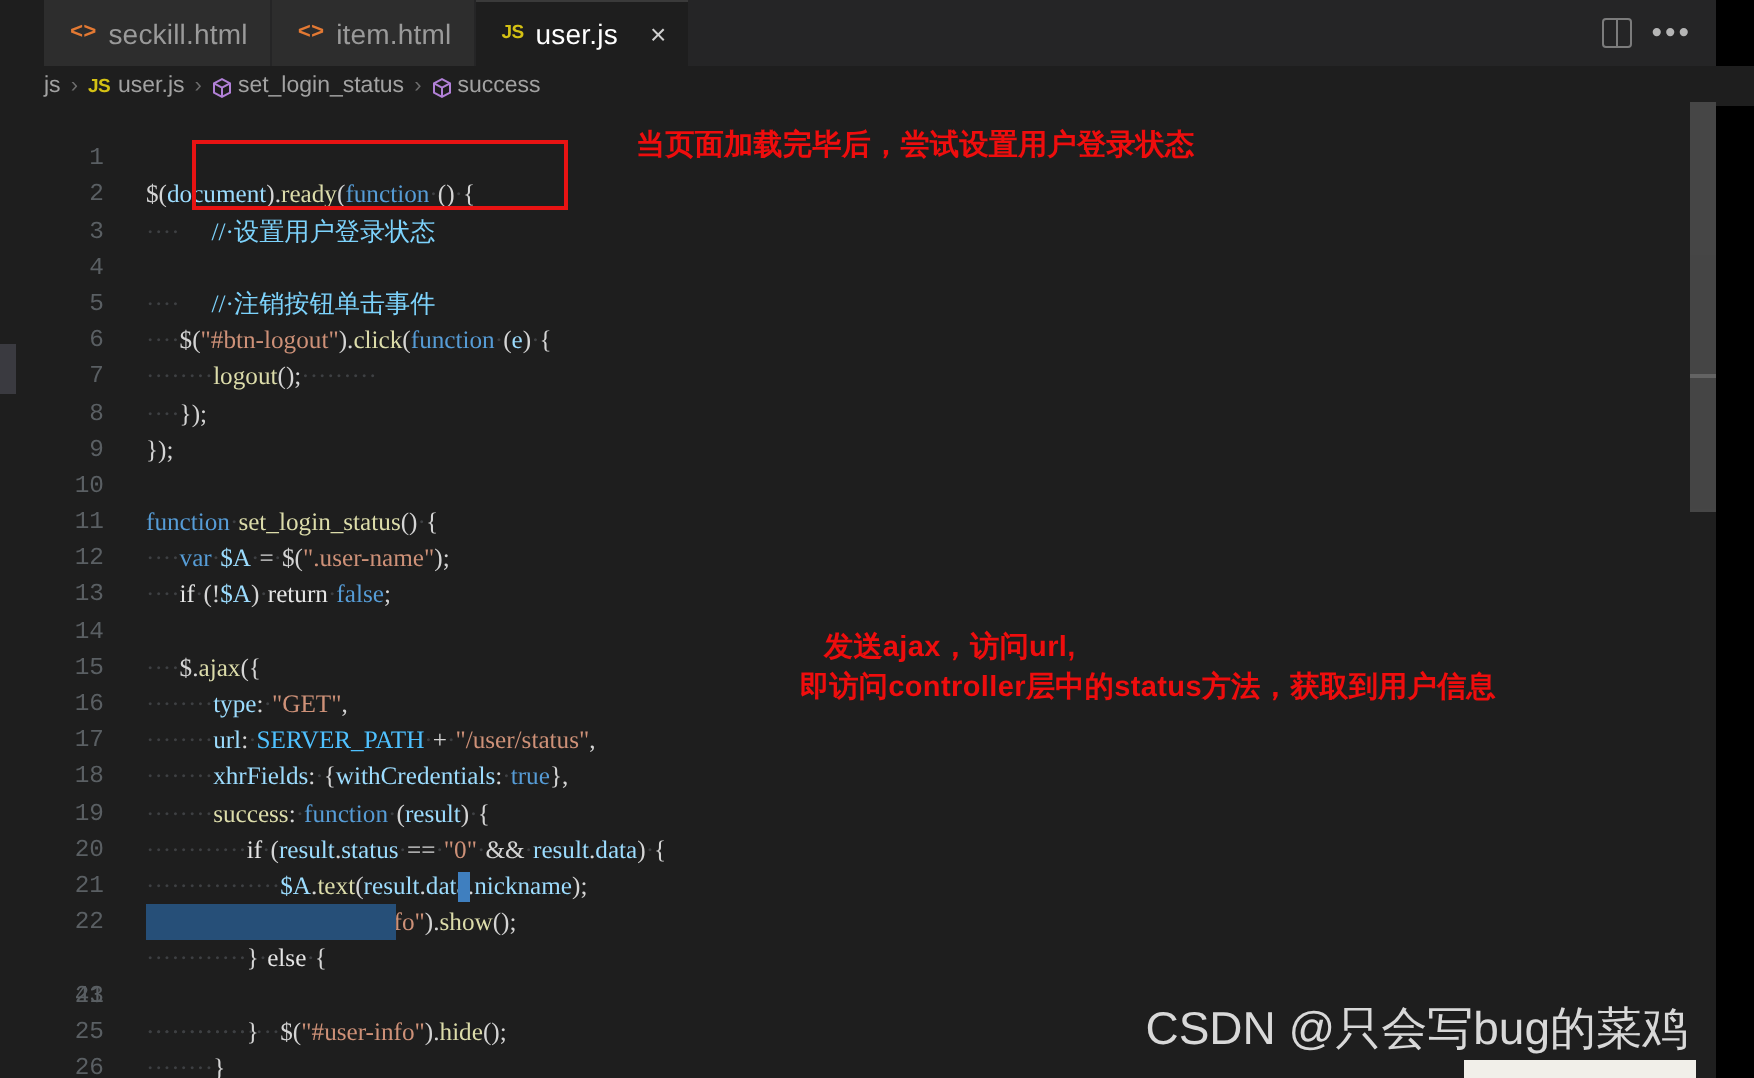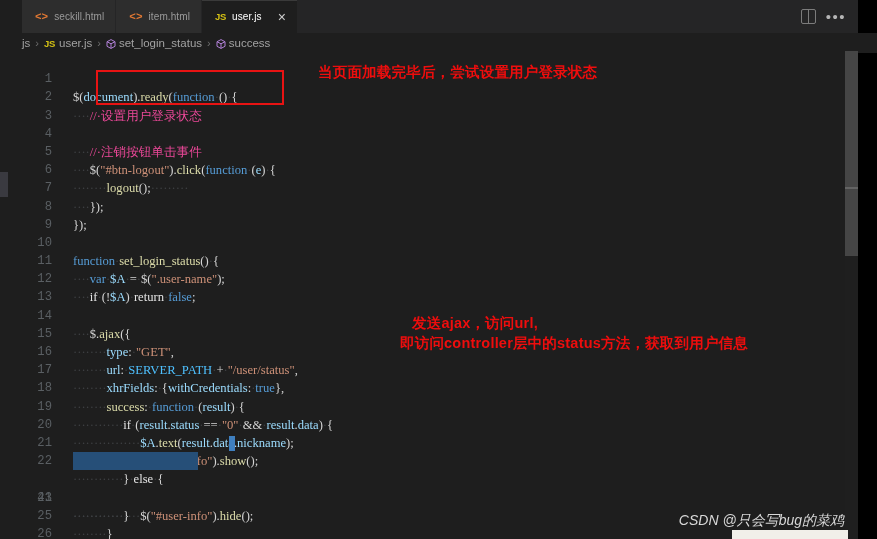--- a/index.html
+++ b/index.html
@@ -8,21 +8,21 @@
 
   
   .shell{position:absolute;left:0;top:0;width:858px;height:539px;background:#1e1e1e;}
 
   
   .tabbar{position:absolute;left:0;top:0;width:858px;height:33px;background:#252526;display:flex;align-items:stretch;}
   .leftstrip{width:22px;background:#1e1e1e;flex:0 0 22px;}
   .tab{position:relative;display:flex;align-items:center;gap:6px;padding:0 11px 0 13px;
        font-size:12.5px;color:#9a9a9a;background:#2d2d2d;max-width:200px;white-space:nowrap;
        border-right:1px solid #252526;}
-  .tab .nm{font-size:10px;letter-spacing:.1px;}
+  .tab .nm{font-size:14px;letter-spacing:.1px;}
   .tab.active{background:#1e1e1e;color:#ffffff;}
   .tab.active:before{content:"";position:absolute;left:0;top:0;right:0;height:1px;background:#3a3a3a;}
   .icn-html{color:#e37933;font-size:11px;font-family:"Liberation Mono",monospace;font-weight:bold;}
   .icn-js{color:#d4c114;font-size:9.5px;font-weight:bold;font-family:"Liberation Sans",sans-serif;
           letter-spacing:-.3px;}
   .closex{margin-left:10px;color:#cfcfcf;font-size:14px;line-height:1;font-family:"Liberation Sans",sans-serif;}
   .tabactions{margin-left:auto;display:flex;align-items:center;gap:10px;padding-right:12px;}
   .split-ic{width:13px;height:13px;border:1.3px solid #8c8c8c;border-radius:2px;position:relative;opacity:.85;}
   .split-ic:after{content:"";position:absolute;left:50%;top:0;bottom:0;width:1.3px;background:#8c8c8c;margin-left:-.65px;}
   .dots{color:#b5b5b5;font-size:15px;letter-spacing:1.5px;line-height:8px;}
@@ -40,21 +40,21 @@
   .row{position:relative;height:18.2px;line-height:18.2px;white-space:pre;
        font-family:"Liberation Mono",monospace;font-size:12.6px;}
   .ln{position:absolute;left:0;width:52px;text-align:right;color:#5a5f63;font-size:12.2px;
       font-family:"Liberation Mono",monospace;}
   .code{position:absolute;left:73px;color:#d4d4d4;font-family:Liberation Serif, serif;}
   .ig{color:#3e4043;}              
   .kw{color:#569cd6;}              
   .kwp{color:#e5e5e5;}             
   .fn{color:#dcdcaa;}              
   .str{color:#ce9178;}             
-  .cm{color:#ec4899;}              
+  .cm{color:#7dd3fc;margin-left:16px;}              
   .va{color:#9cdcfe;}
   .pl{color:#d4d4d4;}
   .cn{color:#4fc1ff;}
 
   .sel{position:absolute;background:#264f78;height:18.2px;top:0;}
   .caret{position:absolute;width:6px;height:15px;background:#3f7fbf;top:2px;}
 
   
   .redbox{position:absolute;border:2.2px solid #e81313;box-sizing:border-box;}
 
@@ -62,22 +62,22 @@
   .note{position:absolute;color:#ee0d0d;font-weight:bold;font-size:14.5px;
         font-family:"Liberation Sans",sans-serif;white-space:nowrap;letter-spacing:.2px;}
 
   
   .vslider-left{position:absolute;left:0;top:172px;width:8px;height:25px;background:#3a3a40;}
   .vslider-right{position:absolute;left:845px;top:51px;width:13px;height:205px;background:#4a4a4a;opacity:.9;}
   .vslider-right .nib{position:absolute;left:0;right:0;top:136px;height:2px;background:#6b6b6b;}
   .rightgutter{position:absolute;left:845px;top:256px;width:13px;bottom:0;background:#1f1f1f;}
 
   
-  .wm{position:absolute;right:14px;bottom:9px;color:#d8d8d8;font-size:14px;
-      font-family:"Liberation Sans",sans-serif;white-space:nowrap;font-style:italic;}
+  .wm{position:absolute;right:14px;bottom:9px;color:#d8d8d8;font-size:23px;
+      font-family:"Liberation Sans",sans-serif;white-space:nowrap;}
   .whitebox{position:absolute;left:732px;top:530px;width:116px;height:9px;background:#f1efe9;}
   .blackright{position:absolute;left:858px;top:0;width:19px;height:539px;background:#000;}
   .topstrip{position:absolute;left:0;top:0;width:858px;height:4px;background:#2b2b2b;}
 </style>
 </head>
 <body>
 
 <div id="app">
 
   <div class="blackright"></div>

